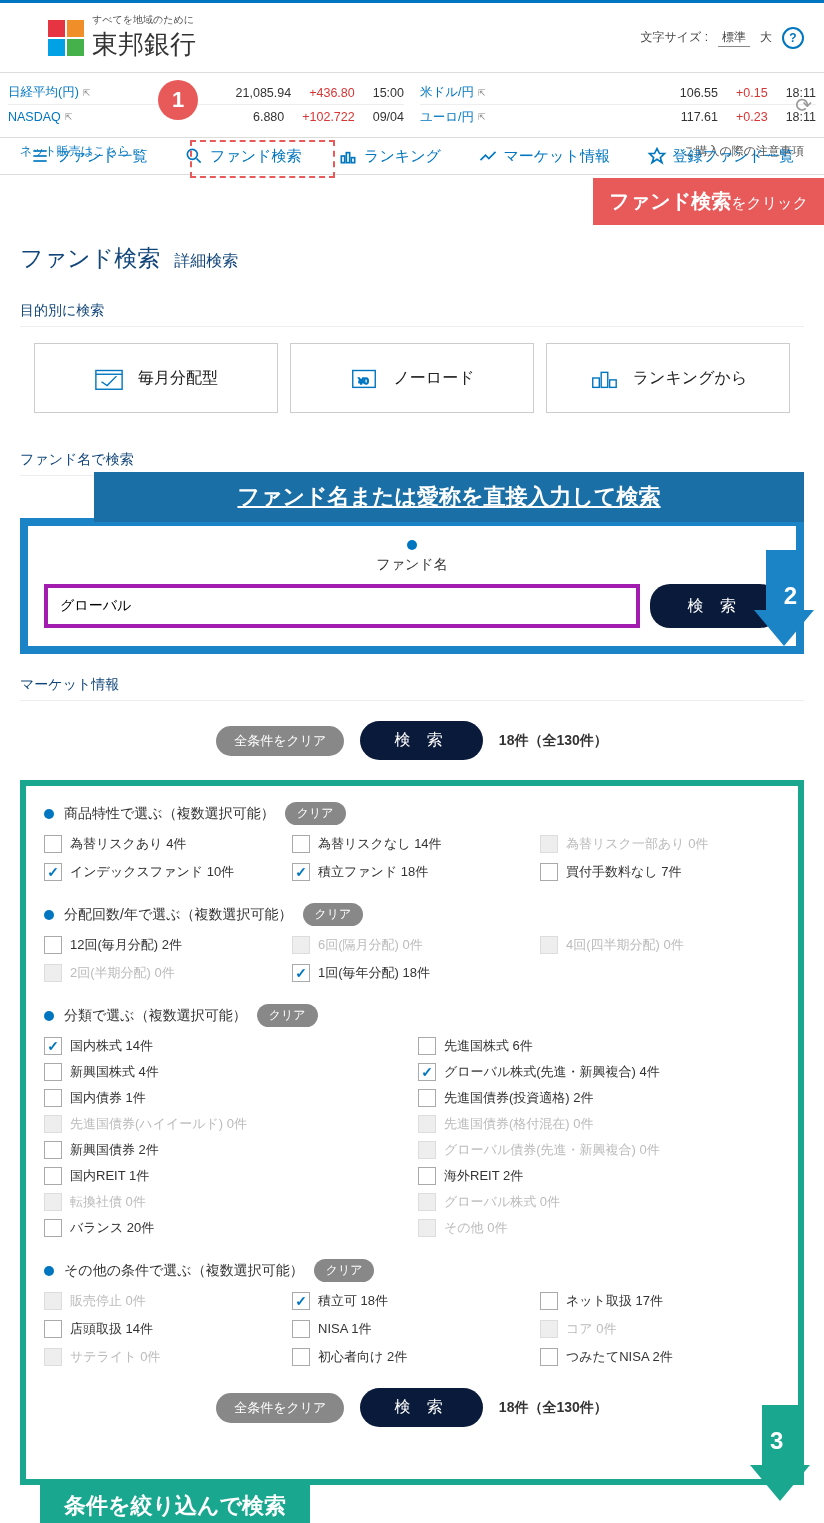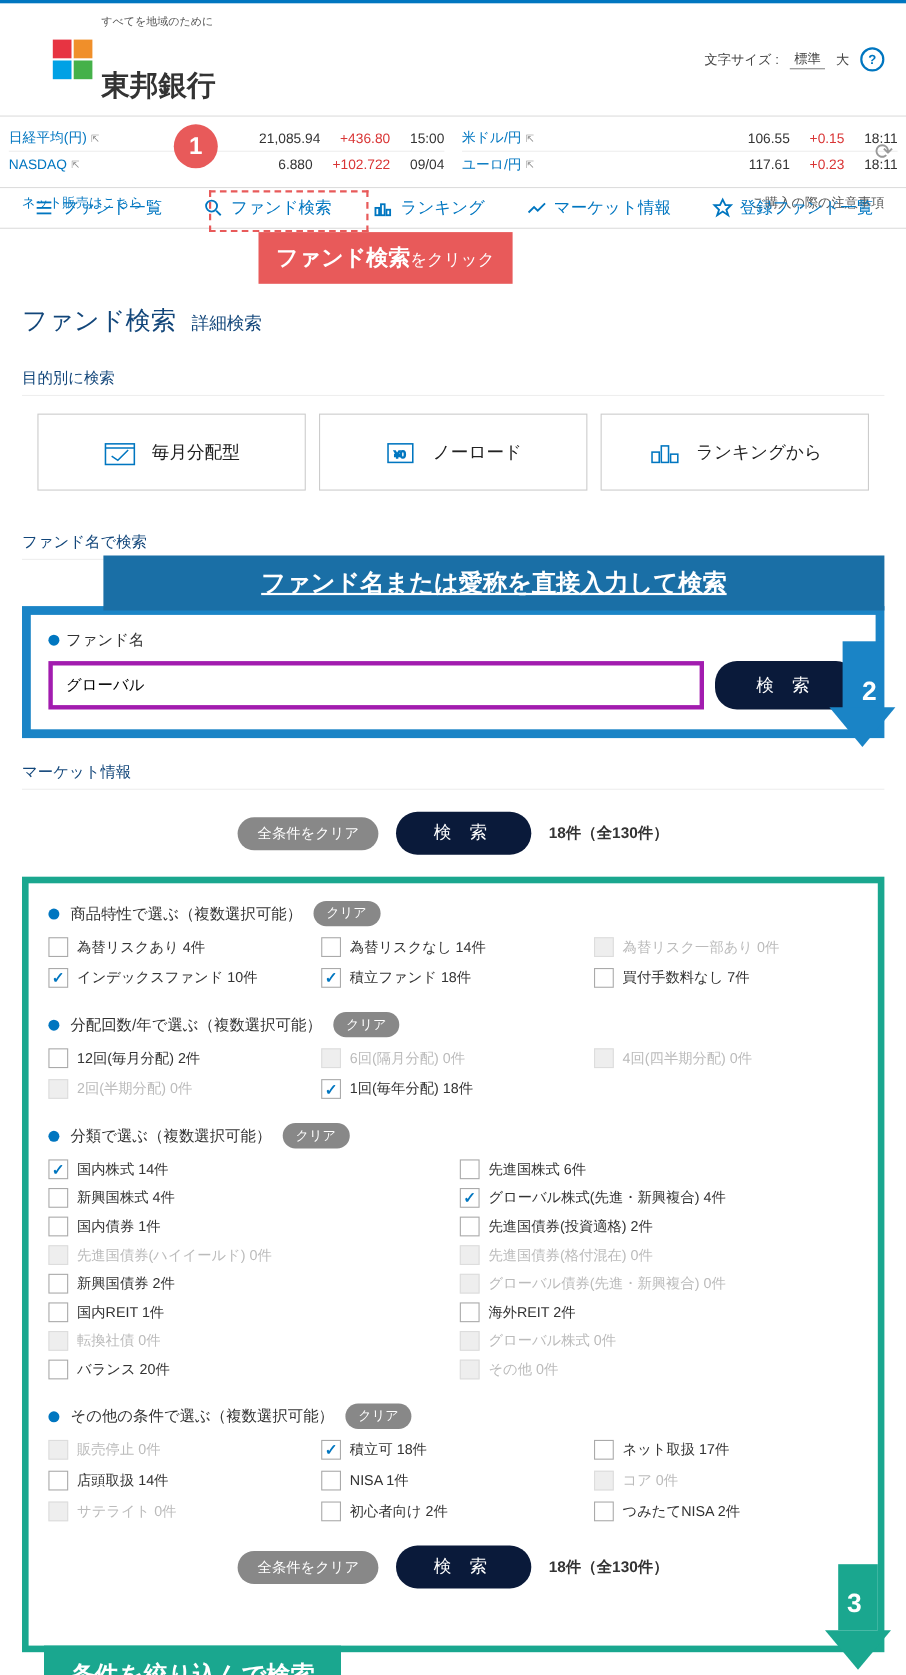--- a/index.html
+++ b/index.html
@@ -3,21 +3,21 @@
 <meta charset="utf-8">
 <style>
 * { box-sizing: border-box; margin: 0; padding: 0; }
 body { font-family: "Meiryo", "Hiragino Kaku Gothic Pro", sans-serif; font-size: 13px; color: #333; width: 824px; background: #fff; }
 .topbar { height: 3px; background: #0076c0; }
 .header { padding: 10px 20px; display: flex; justify-content: space-between; align-items: center; }
 .logo-box { display: flex; align-items: center; gap: 8px; padding-left: 28px; }
 .logo-img { width: 36px; height: 36px; display: grid; grid-template-columns: 1fr 1fr; grid-template-rows: 1fr 1fr; gap: 2px; }
 .logo-img div { width: 100%; height: 100%; }
 .lq1 { background: #e73442; } .lq2 { background: #f08f2a; } .lq3 { background: #00a1e5; } .lq4 { background: #45b14a; }
-.bank-name { font-size: 26px; font-weight: bold; margin-top: 33px; }
+.bank-name { font-size: 26px; font-weight: normal; }
 .bank-sub { font-size: 10px; color: #555; }
 .header-right { display: flex; align-items: center; gap: 10px; font-size: 12px; color: #444; }
 .header-right .std { border-bottom: 1px solid #888; padding: 0 4px; }
 .header-right .help-icon { width: 22px; height: 22px; border: 2px solid #0076c0; border-radius: 50%; display: flex; align-items: center; justify-content: center; color: #0076c0; font-weight: bold; }
 .market { border-top: 1px solid #ddd; border-bottom: 1px solid #ddd; padding: 8px 8px; display: flex; gap: 16px; position: relative; }
 .market-col { flex: 1; font-size: 12.5px; }
 .market-row { display: flex; justify-content: space-between; padding: 3px 0; border-bottom: 1px solid #eee; min-height: 24px; align-items: center; }
 .market-row:last-child { border-bottom: none; }
 .market-row .mname { color: #0076c0; display: flex; align-items: center; gap: 4px; }
 .market-row .mvals { display: flex; gap: 18px; }
@@ -34,21 +34,21 @@
 .subbar { margin-top: -42px; padding: 10px 20px; display: flex; justify-content: space-between; font-size: 12px; color: #0076c0; }
 .subbar span:last-child { color: #555; }
 .h1row { padding: 18px 20px 6px; display: flex; align-items: baseline; gap: 14px; }
 .h1 { font-size: 23px; color: #12467a; }
 .h1sub { font-size: 16px; color: #12467a; }
 .section-head { margin: 22px 20px 0; color: #12467a; font-size: 14px; border-bottom: 1px solid #eee; padding-bottom: 6px; }
 .purpose-row { display: flex; gap: 12px; padding: 16px 34px; }
 .purpose-card { flex: 1; border: 1px solid #ccc; padding: 20px; display: flex; align-items: center; justify-content: center; gap: 14px; font-size: 16px; color: #222; cursor: pointer; }
 .purpose-card svg { width: 30px; height: 28px; stroke: #0076c0; fill: none; stroke-width: 1.5; }
 .fundname-wrap { margin: 0 20px; border: 8px solid #1a84c6; padding: 14px 16px 18px; }
-.fundname-label { font-size: 14px; color: #333; display: flex; align-items: center; gap: 6px; }
+.fundname-label { font-size: 14px; color: #333; display: flex; align-items: center; gap: 6px; flex-direction: column; }
 .dot { width: 10px; height: 10px; border-radius: 50%; background: #0076c0; display: inline-block; }
 .fund-input-row { display: flex; gap: 10px; margin-top: 10px; }
 .fund-input { flex: 1; border: 4px solid #a21caf; padding: 10px 12px; font-size: 14px; }
 .search-btn { background: #0a1a3a; color: #fff; border-radius: 20px; padding: 10px 38px; font-size: 16px; letter-spacing: 6px; border: none; cursor: pointer; }
 .callout2-wrap { position: relative; }
 .callout2 { background: #1a6fa6; color: #fff; font-size: 22px; font-weight: bold; padding: 10px 18px; margin: -4px 20px -4px 94px; position: relative; z-index: 2; text-align: center; text-decoration: underline; }
 .arrow2 { position: absolute; right: 12px; top: 78px; width: 60px; height: 100px; }
 .arrow2 .stem { position: absolute; right: 10px; top: 0; width: 36px; height: 68px; background: #1a84c6; }
 .arrow2 .head { position: absolute; right: -2px; top: 60px; width: 0; height: 0; border-left: 30px solid transparent; border-right: 30px solid transparent; border-top: 36px solid #1a84c6; }
 .badge2 { position: absolute; right: 15px; top: 32px; color: #fff; font-size: 24px; font-weight: bold; z-index: 3; }
@@ -178,21 +178,21 @@
         <polygon points="12,3 15,9 21,9 16,14 18,20 12,16 6,20 8,14 3,9 9,9"></polygon>
       </svg>
       <span>登録ファンド一覧</span>
     </div>
 </div>
 
 <div class="subbar">
   <span>ネット販売はこちら</span>
   <span>ご購入の際の注意事項</span>
 </div>
-<div style="text-align:left;"><div class="callout1"><span>ファンド検索</span><span class="sm">をクリック</span></div></div>
+<div style="text-align:right;"><div class="callout1"><span>ファンド検索</span><span class="sm">をクリック</span></div></div>
 
 <div class="h1row">
   <div class="h1">ファンド検索</div>
   <div class="h1sub">詳細検索</div>
 </div>
 
 <div class="section-head">目的別に検索</div>
 <div class="purpose-row">
   <div class="purpose-card">
       <svg viewBox="0 0 32 28">

